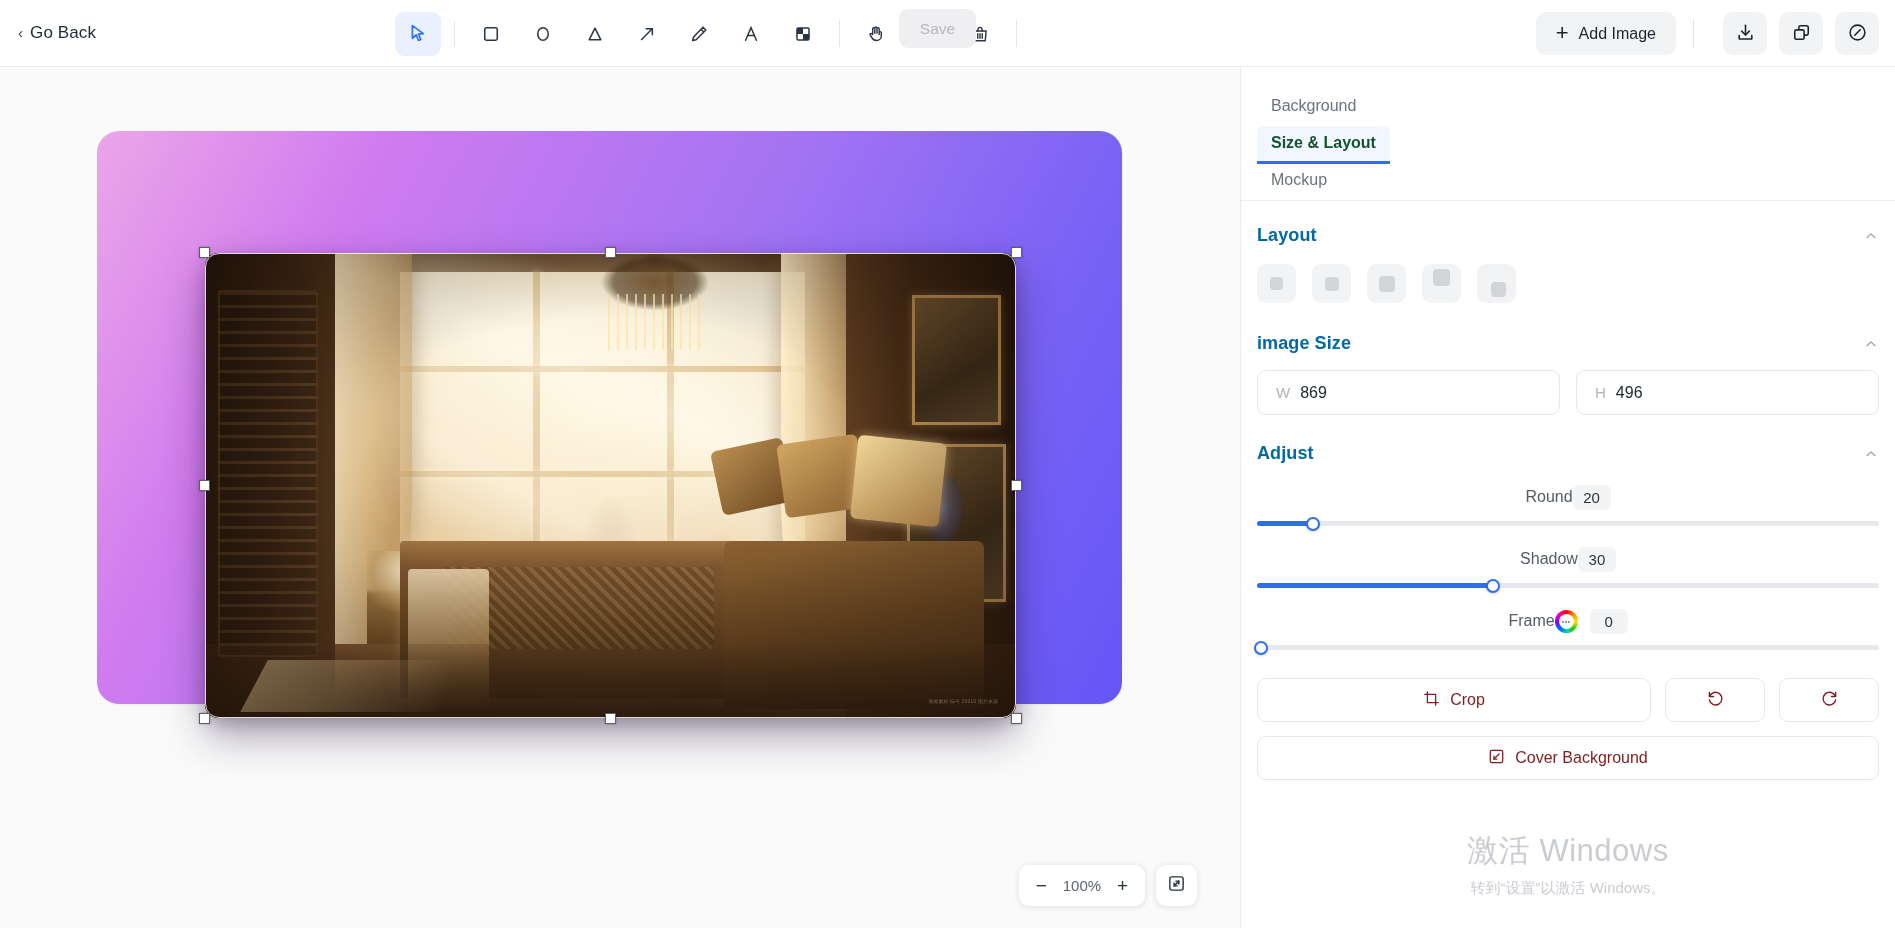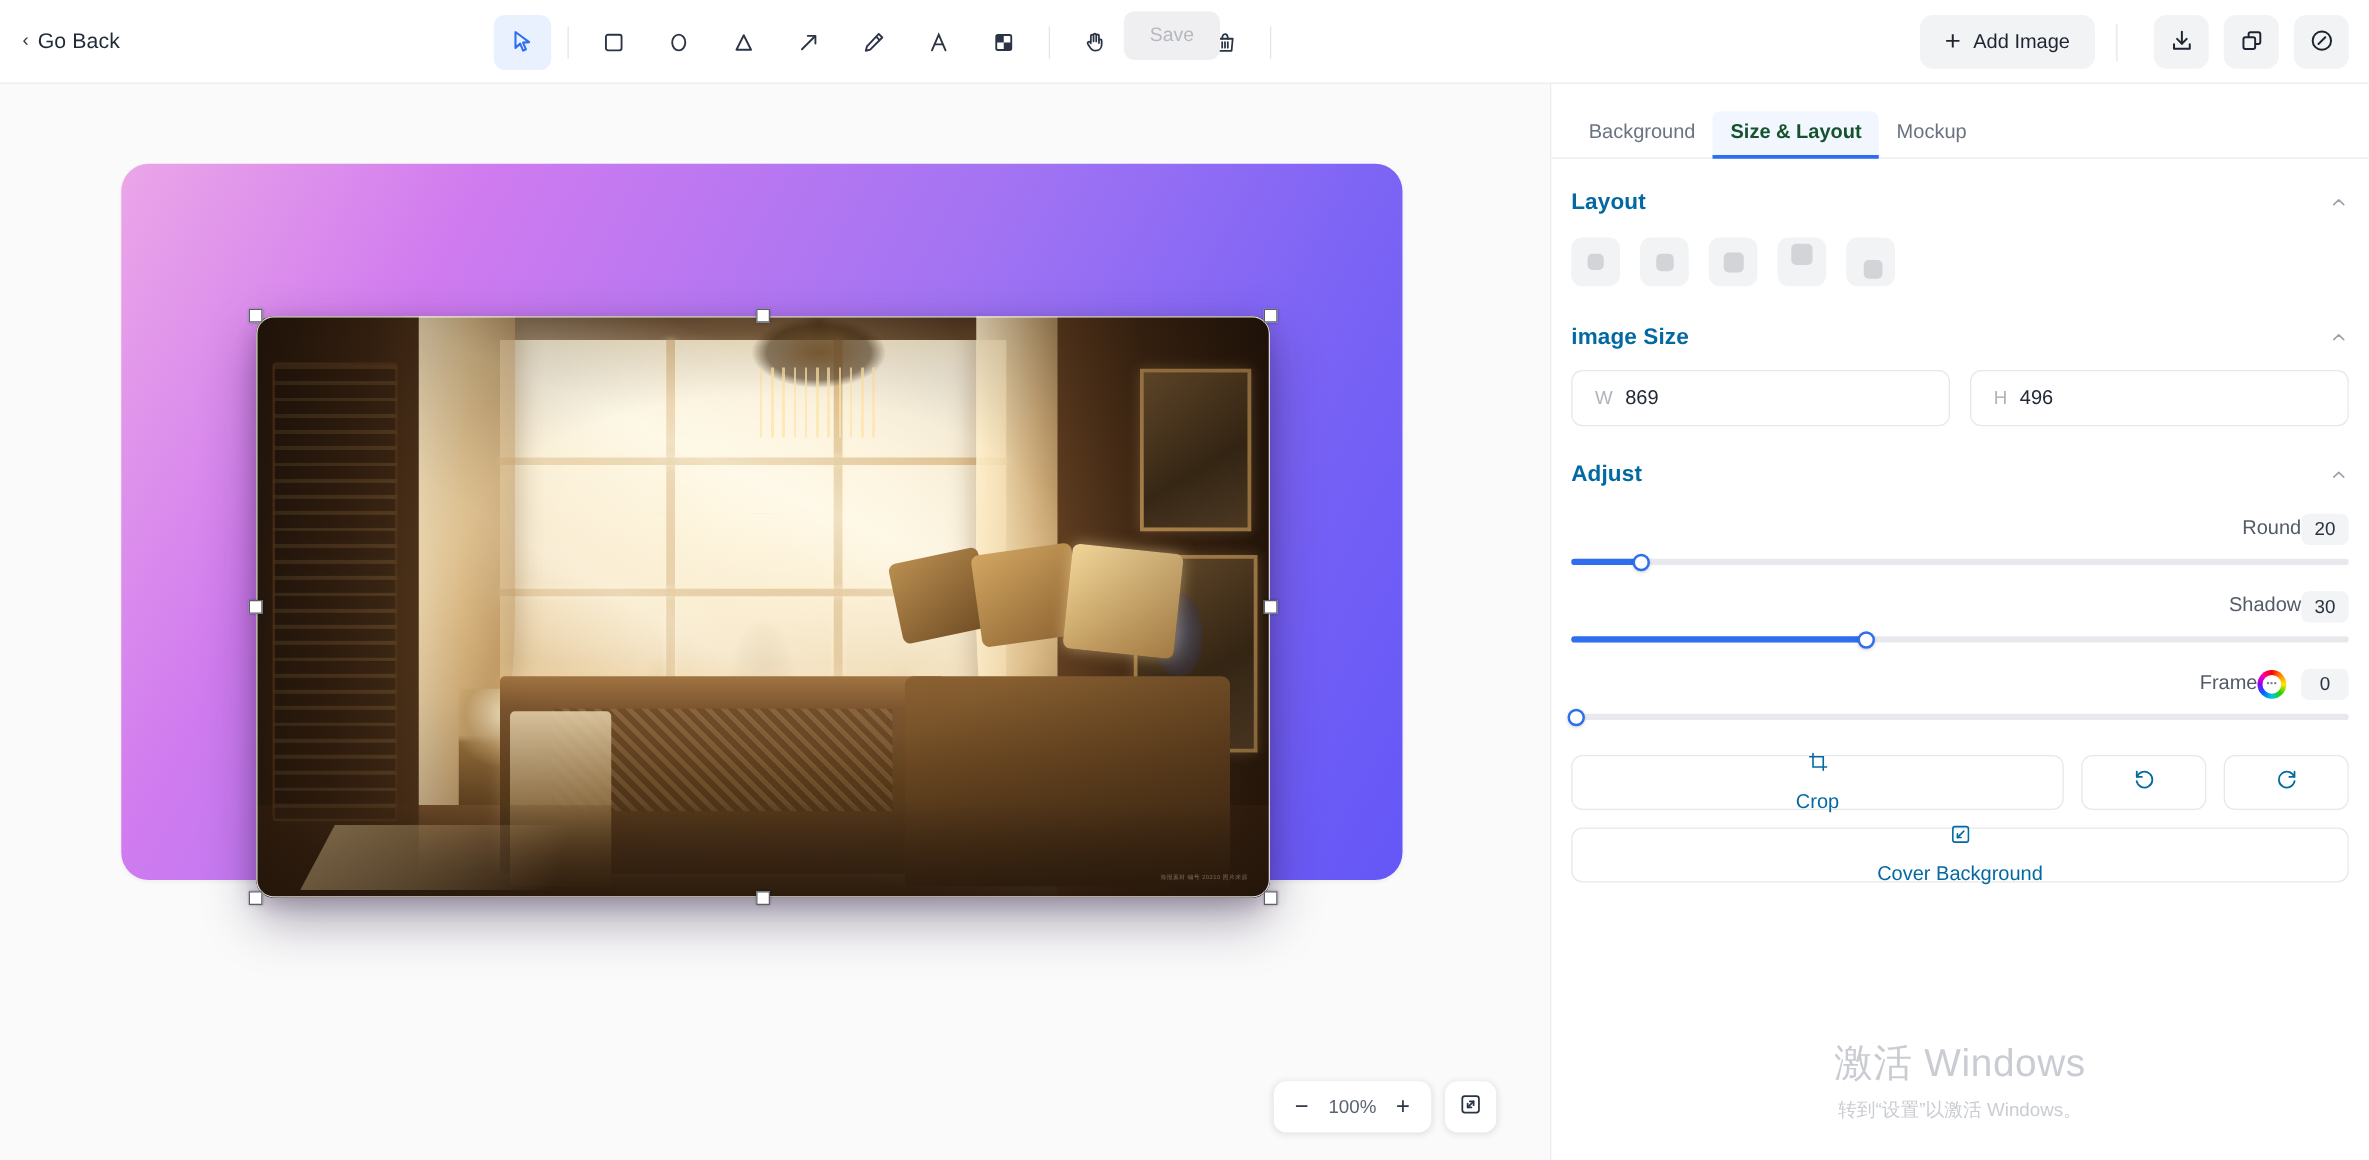--- a/index.html
+++ b/index.html
@@ -292,21 +292,21 @@
   }
 
   
   .panel {
     width: 655px; min-width: 655px;
     background: #ffffff;
     border-left: 1px solid #ececf0;
     padding: 0 0 0 0;
     position: relative;
   }
-  .tabs { display: flex; align-items: flex-start; gap: 0; padding: 22px 0 0 16px; border-bottom: 1px solid #ebecef; }
+  .tabs { display: flex; align-items: flex-start; gap: 0; padding: 22px 0 0 16px; border-bottom: 1px solid #ebecef; flex-direction: column; }
   .tab {
     padding: 8px 14px 11px 14px;
     font-size: 16px; color: #6b7280; cursor: pointer;
     position: relative; white-space: nowrap;
     border-radius: 6px 6px 0 0;
   }
   .tab.active { color: #14532d; font-weight: bold; background: #f2f6fe; }
   .tab.active:after {
     content: ""; position: absolute; left: 0; right: 0; bottom: -1px; height: 3px; background: #2f6fed;
   }
@@ -330,21 +330,21 @@
   .size-row { display: flex; gap: 16px; padding: 16px 0 4px 0; }
   .size-field {
     flex: 1; height: 45px; border: 1px solid #e6e8ec; border-radius: 9px;
     display: flex; align-items: center; gap: 10px; padding: 0 18px;
     background: #fff; cursor: text;
   }
   .size-field .sf-label { color: #aeb3bc; font-size: 15px; }
   .size-field .sf-value { color: #222a36; font-size: 16px; }
 
   .slider-block { padding-top: 20px; }
-  .slider-top { display: flex; align-items: center; justify-content: flex-end; height: 26px; }
+  .slider-top { display: flex; align-items: center; justify-content: center; height: 26px; }
   .slider-label { font-size: 16px; color: #545b67; }
   .slider-right { display: flex; align-items: center; gap: 12px; }
   .slider-num {
     min-width: 38px; height: 25px; padding: 0 8px;
     background: #f3f4f6; border-radius: 6px;
     display: flex; align-items: center; justify-content: center;
     font-size: 15px; color: #2b3240; cursor: text;
   }
   .color-wheel {
     width: 23px; height: 23px; border-radius: 50%;
@@ -364,23 +364,22 @@
     position: absolute; top: 50%; width: 14px; height: 14px; margin-left: -7px;
     transform: translateY(-50%); border-radius: 50%;
     background: #fff; border: 2.5px solid #2f6fed; box-sizing: border-box;
     box-shadow: 0 1px 3px rgba(0,0,0,.18);
   }
 
   .btn-row { display: flex; gap: 14px; padding-top: 28px; align-items: center; }
   .gbtn {
     height: 44px; border: 1px solid #e6e8ec; border-radius: 9px; background: #fff;
     display: flex; align-items: center; justify-content: center; gap: 10px;
-    font-size: 16px; color: #0369a1; cursor: pointer;
+    font-size: 16px; color: #7f1d1d; cursor: pointer;
     font-family: "Liberation Sans", sans-serif;
-    flex-direction: column;
   }
   .gbtn.crop { flex: 1.32; }
   .gbtn.sq { width: 100px; }
   .gbtn.wide { width: 100%; margin-top: 14px; }
 
   .win-watermark {
     position: absolute; right: 0; left: 0; bottom: 30px;
     text-align: center; color: #c9ccd2; user-select: none;
     pointer-events: none;
   }

